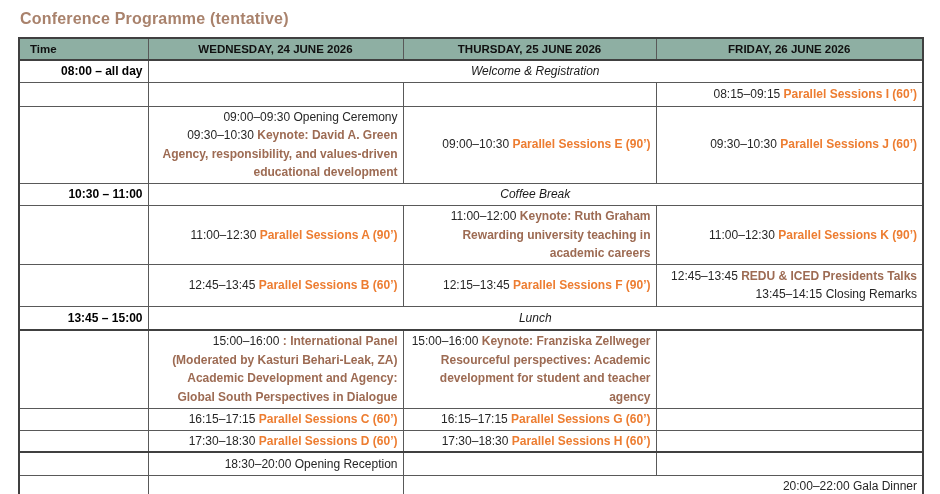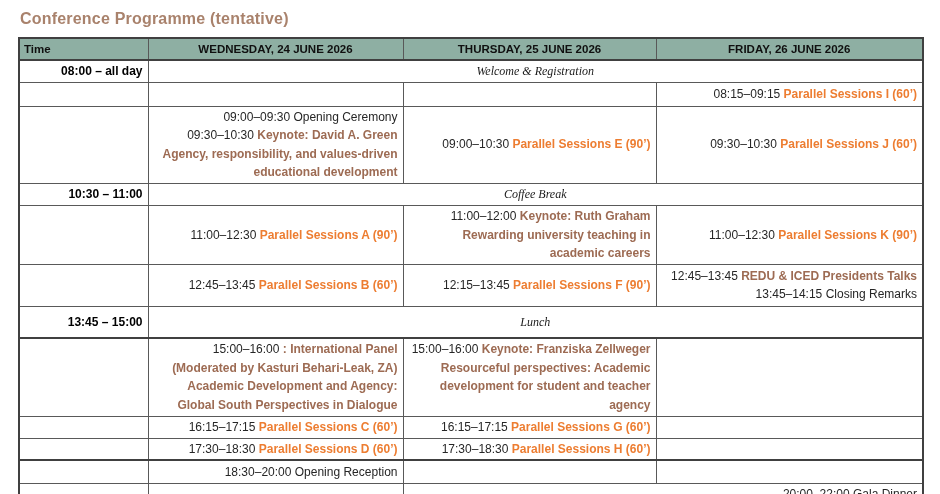--- a/index.html
+++ b/index.html
@@ -33,41 +33,41 @@
   col.c-time{width:129px;}
   col.c-wed{width:255px;}
   col.c-thu{width:253px;}
   col.c-fri{width:267px;}
   th{
     background:var(--header-bg);
     border:1px solid var(--border);
     font-size:11.5px;
     font-weight:700;
     color:#101010;
-    padding:3px 4px;
+    padding:3px 10px;
     text-align:center;
   }
   th.left{text-align:left;}
   thead tr{height:22px;border-bottom:2px solid var(--border-dark);}
   td{
     border:1px solid var(--border);
     font-size:12px;
     line-height:1.55;
     padding:1px 5px;
     vertical-align:middle;
     text-align:right;
   }
   td.center{text-align:center;}
   tr.thick-top{border-top:2px solid var(--border-dark);}
   .run{white-space:pre-wrap;}
   .s-plain{color:#262626;}
   .s-bold{font-weight:700;color:#000;}
   .s-orange{font-weight:700;color:var(--orange);}
   .s-brown{font-weight:700;color:var(--brown);}
-  .s-italic{font-style:italic;color:#1a1a1a;font-family:Liberation Serif, serif;}
+  .s-italic{font-style:italic;color:#1a1a1a;}
 </style>
 </head>
 <body>
 
 <div class="title">Conference Programme (tentative)</div>
 
 <table class="programme">
   <colgroup>
     <col class="c-time">
       <col class="c-wed">
@@ -110,21 +110,21 @@
         <td><span class="run s-plain">11:00–12:00 </span><span class="run s-brown">Keynote: Ruth Graham Rewarding university teaching in academic careers</span></td>
         <td><span class="run s-plain">11:00–12:30 </span><span class="run s-orange">Parallel Sessions K (90’)</span></td>
       </tr>
       <tr style="height: 42px;">
         <td></td>
         <td><span class="run s-plain">12:45–13:45 </span><span class="run s-orange">Parallel Sessions B (60’)</span></td>
         <td><span class="run s-plain">12:15–13:45 </span><span class="run s-orange">Parallel Sessions F (90’)</span></td>
         <td><span class="run s-plain">12:45–13:45 </span><span class="run s-brown">REDU &amp; ICED Presidents Talks</span><span class="run s-plain">
 13:45–14:15 Closing Remarks</span></td>
       </tr>
-      <tr style="height: 32px;">
+      <tr style="height: 24px;">
         <td><span class="run s-bold">13:45 – 15:00</span></td>
         <td colspan="3" class="center"><span class="run s-italic">Lunch</span></td>
       </tr>
       <tr class="thick-top" style="height: 77px;">
         <td></td>
         <td><span class="run s-plain">15:00–16:00 </span><span class="run s-brown">: International Panel (Moderated by Kasturi Behari-Leak, ZA) Academic Development and Agency: Global South Perspectives in Dialogue</span></td>
         <td><span class="run s-plain">15:00–16:00 </span><span class="run s-brown">Keynote: Franziska Zellweger Resourceful perspectives: Academic development for student and teacher agency</span></td>
         <td></td>
       </tr>
       <tr style="height: 22px;">

